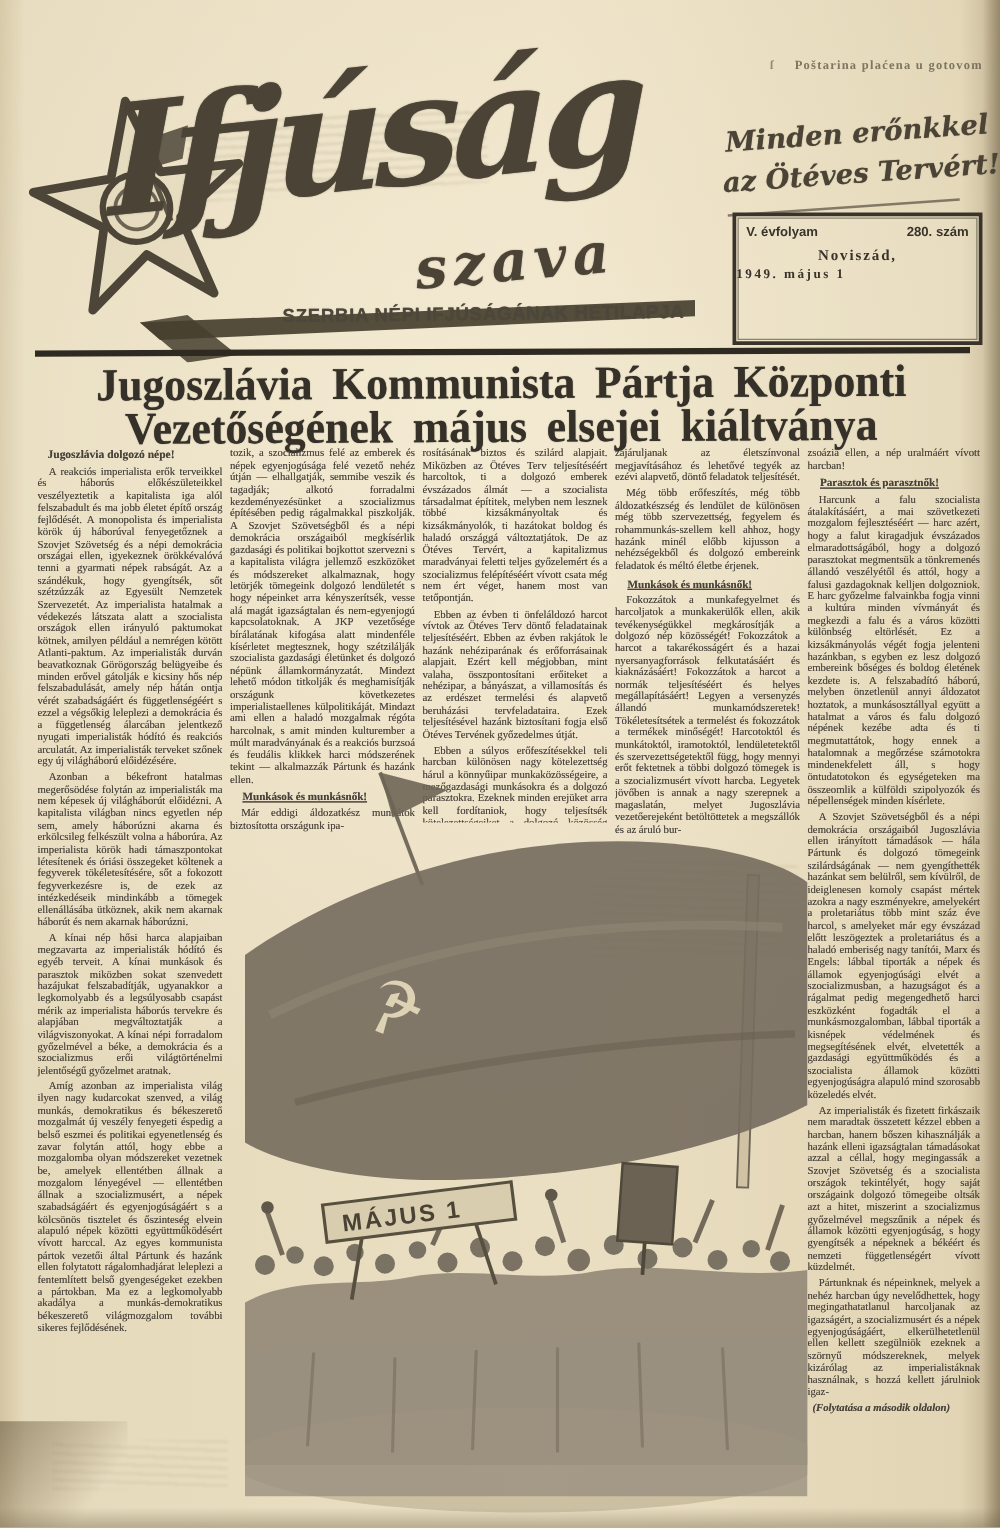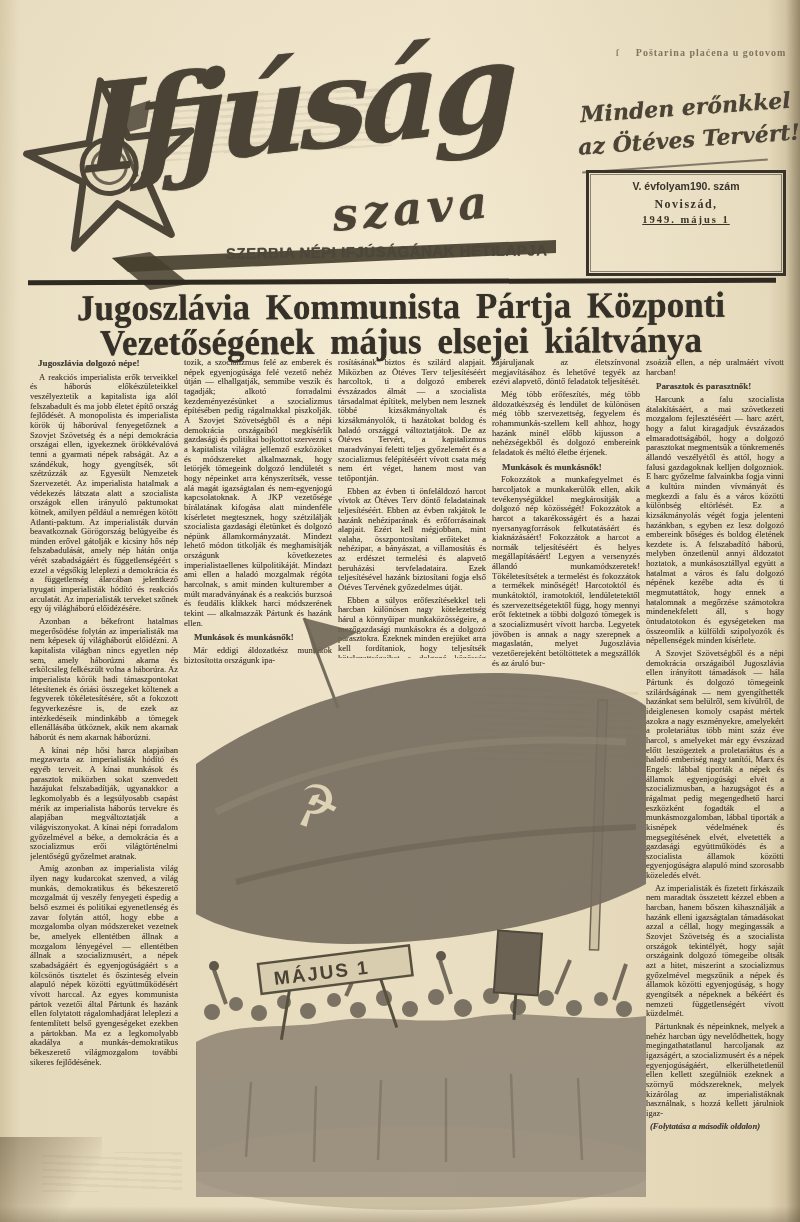--- a/index.html
+++ b/index.html
@@ -29,42 +29,42 @@
     font-size:15px;letter-spacing:.5px;color:#4c463b;transform:rotate(-.6deg);text-shadow:0 0 .7px rgba(76,70,59,.7);}
   .slogan{position:absolute;font-family:"DejaVu Serif",serif;font-style:italic;font-weight:700;color:#4b4335;
     font-size:22px;transform:rotate(-4deg);white-space:nowrap;text-shadow:0 0 .8px rgba(75,67,53,.7);}
   .slogan1{left:580px;top:94px;}
   .slogan2{left:578px;top:126px;}
   .slogan-underline{position:absolute;left:582px;top:165px;width:186px;height:2px;background:#4b4335;
     transform:rotate(-4deg);opacity:.65;}
   .issue-box{position:absolute;left:586px;top:170px;width:194px;height:100px;border:3px solid #39332a;
     background:rgba(240,232,208,.25);}
   .issue-box::after{content:"";position:absolute;inset:1px;border:1px solid rgba(57,51,42,.55);pointer-events:none;}
-  .ib-row{display:flex;justify-content:center;padding:7px 8px 0 8px;
+  .ib-row{display:flex;justify-content:space-between;padding:7px 8px 0 8px;
     font-family:"Liberation Sans",sans-serif;font-weight:bold;font-size:10.5px;color:#39332a;}
   .ib-city{text-align:center;font-weight:bold;font-size:12px;letter-spacing:1.5px;margin-top:5px;color:#39332a;}
-  .ib-date{text-align:center;font-weight:bold;font-size:10.5px;letter-spacing:2px;margin-top:2px;color:#39332a;text-decoration:underline;}
+  .ib-date{font-weight:bold;font-size:10.5px;letter-spacing:2px;margin-top:2px;color:#39332a;}
   .ib-price{text-align:center;font-weight:bold;font-size:21px;letter-spacing:2px;margin-top:4px;color:#332d25;}
   .m-rule{position:absolute;left:28px;top:279px;width:748px;height:5px;background:#2e2921;transform:rotate(-.2deg);}
   
   .headline{position:absolute;left:30px;width:742px;text-align:center;font-weight:700;font-size:35px;
     color:#353028;letter-spacing:0;word-spacing:7px;transform:scaleY(1.04) rotate(-.3deg);
     text-shadow:0 0 .8px rgba(53,48,40,.85);white-space:nowrap;}
   .hl1{top:287px;}.hl2{top:322px;}
   
   .col{position:absolute;top:358px;font-size:8.6px;line-height:9.65px;text-align:justify;overflow:hidden;
     color:#47413a;text-shadow:0 0 .5px rgba(71,65,58,.55);}
   .col-0{left:30px;width:148px;height:850px;}
   .col-1{left:184px;width:148px;height:332px;}
   .col-2{left:338px;width:148px;height:300px;}
   .col-3{left:492px;width:148px;height:370px;}
   .col-4{left:646px;width:138px;height:850px;}
   .blk-p{text-indent:9px;margin:0 0 3px;}
   .blk-pc{text-indent:0;margin:0 0 3px;}
-  .blk-h{font-weight:bold;font-size:8.9px;padding-left:10px;margin:5px 0 3px;}
+  .blk-h{font-weight:bold;font-size:8.9px;padding-left:10px;margin:5px 0 3px;text-decoration:underline;}
   .blk-lead{font-weight:bold;font-size:9.2px;text-indent:8px;margin:1px 0 4px;}
   .blk-note{font-weight:bold;font-style:italic;text-indent:4px;margin-top:2px;}
   .illus{position:absolute;left:196px;top:612px;width:450px;height:600px;}
 </style>
 </head>
 <body>
 
 <div class="page">
 
   <div class="edge-right"></div>
@@ -93,21 +93,21 @@
   <div class="m-szava">szava</div>
   <div class="m-tagline">SZERBIA NÉPI IFJÚSÁGÁNAK HETILAPJA</div>
 
   <div class="slogan slogan1">Minden erőnkkel</div>
   <div class="slogan slogan2">az Ötéves Tervért!</div>
   <div class="slogan-underline"></div>
 
   <div class="issue-box">
     <div class="ib-row">
       <span>V. évfolyam</span>
-      <span>190. szám</span>
+      <span>280. szám</span>
     </div>
     <div class="ib-city">Noviszád,</div>
     <div class="ib-date">1949. május 1</div>
   </div>
 
   <div class="m-rule"></div>
 
   <div class="headline hl1">Jugoszlávia Kommunista Pártja Központi</div>
   <div class="headline hl2">Vezetőségének május elsejei kiáltványa</div>
 

